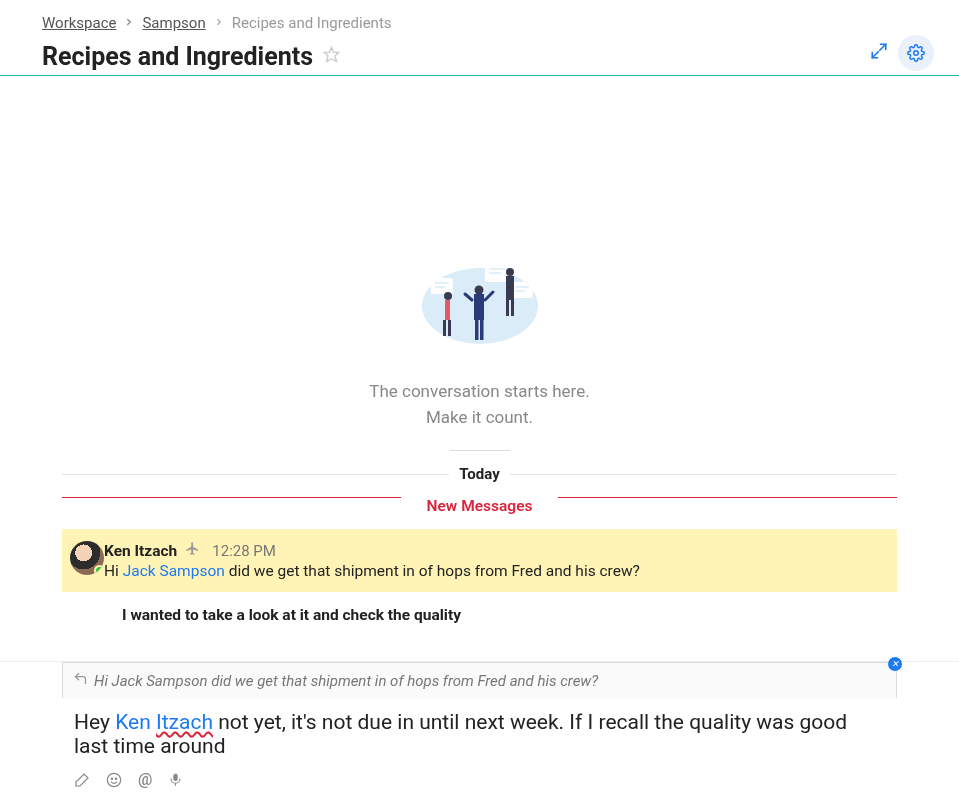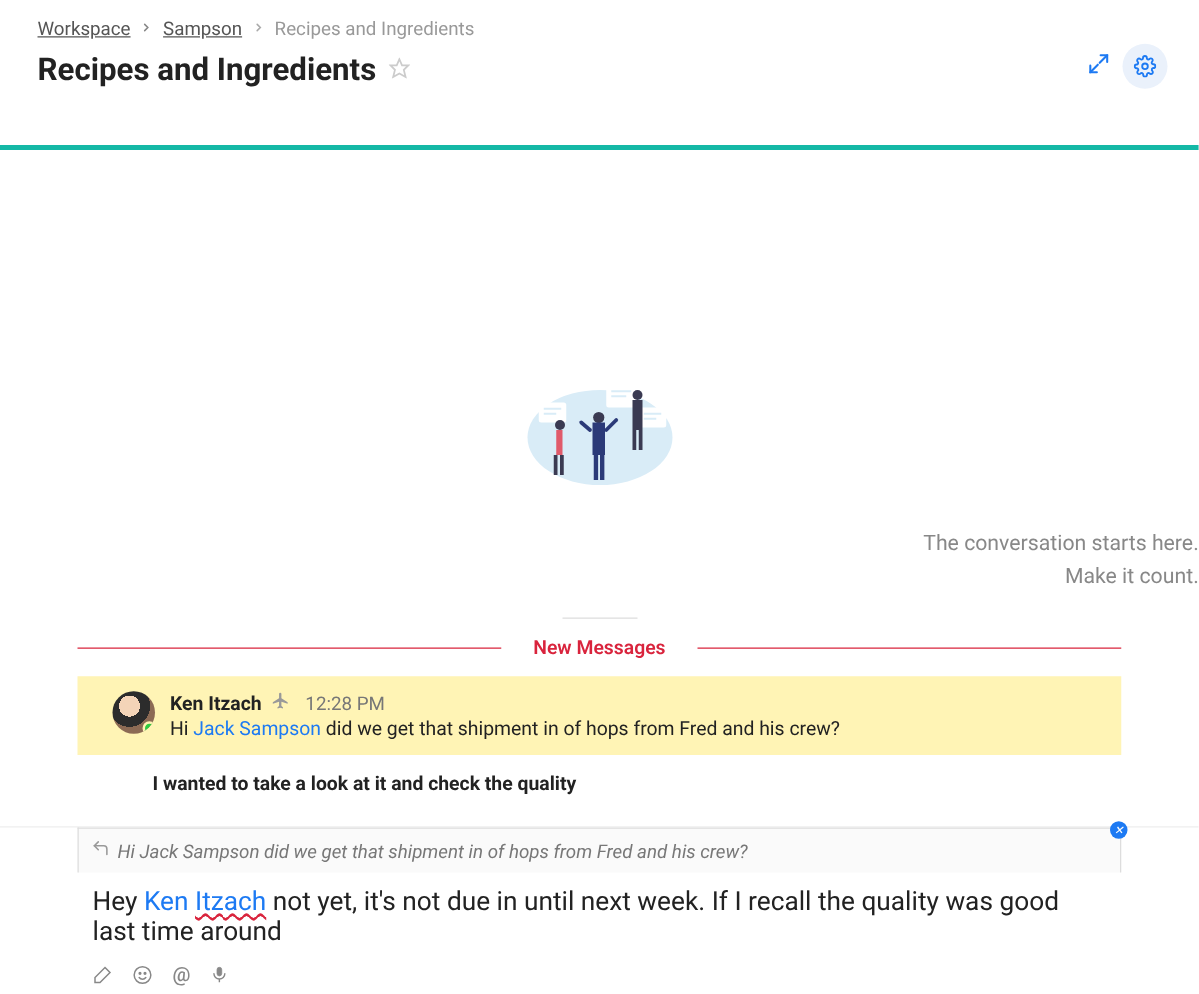--- a/index.html
+++ b/index.html
@@ -8,24 +8,24 @@
     background: #fff;
     color: #333;
     width: 959px;
     height: 795px;
     overflow: hidden;
     position: relative;
   }
 
   
   .header {
-    padding: 14px 30px 10px 30px;
-    height: 120px;
-    position: relative;
-    border-bottom: 4px solid #14b8a6;
+    padding: 14px 30px 10px 42px;
+    height: 76px;
+    position: relative;
+    border-bottom: 1px solid #14b8a6;
   }
   .breadcrumb {
     display: flex;
     align-items: center;
     gap: 8px;
     font-size: 15px;
     color: #555;
   }
   .breadcrumb a {
     color: #555;
@@ -81,21 +81,21 @@
     overflow: hidden;
     position: relative;
     padding-top: 180px;
   }
   .illustration {
     display: flex;
     justify-content: center;
     margin-bottom: 28px;
   }
   .empty-text {
-    text-align: right;
+    text-align: center;
     color: #888;
     font-size: 17px;
     line-height: 1.5;
   }
   .empty-divider {
     width: 60px;
     height: 1px;
     background: #ddd;
     margin: 20px auto 14px auto;
   }
@@ -110,44 +110,43 @@
     height: 1px;
     background: #e3e3e3;
   }
   .day-separator .label {
     font-weight: 700;
     font-size: 15px;
     color: #222;
   }
   .new-messages {
     display: flex;
-    align-items: center;
+    align-items: flex-start;
     margin: 14px 62px 0 62px;
     gap: 26px;
   }
   .new-messages .line {
     flex: 1;
     height: 1px;
     background: #d9243d;
   }
   .new-messages .label {
     color: #d9243d;
     font-weight: 600;
     font-size: 15.5px;
   }
 
   
   .message {
     margin: 14px 62px 0 62px;
   }
   .message-highlight {
     background: #fff4b5;
-    padding: 12px 28px;
-    display: flex;
-    gap: 12px;
+    padding: 12px 8px;
+    display: flex;
     align-items: flex-start;
   }
   .avatar {
     width: 34px; height: 34px;
     border-radius: 50%;
     flex-shrink: 0;
     position: relative;
     background: radial-gradient(circle at 40% 35%, #f4d4b8 0 28%, #2c2c2c 28% 55%, #8c6a54 55% 100%);
     overflow: hidden;
   }
@@ -313,20 +312,25 @@
       <rect x="96" y="44" width="3" height="16" fill="#3a3a52"></rect>
     </svg>
   </div>
 
   <div class="empty-text">
     <div>The conversation starts here.</div>
     <div>Make it count.</div>
   </div>
   <div class="empty-divider"></div>
 
+  <div class="day-separator">
+    <div class="line"></div>
+    <div class="label">Today</div>
+    <div class="line"></div>
+  </div>
 
   <div class="new-messages">
     <div class="line"></div>
     <div class="label">New Messages</div>
     <div class="line"></div>
   </div>
 
   <div class="message">
     <div class="message-highlight">
       <div class="avatar">

